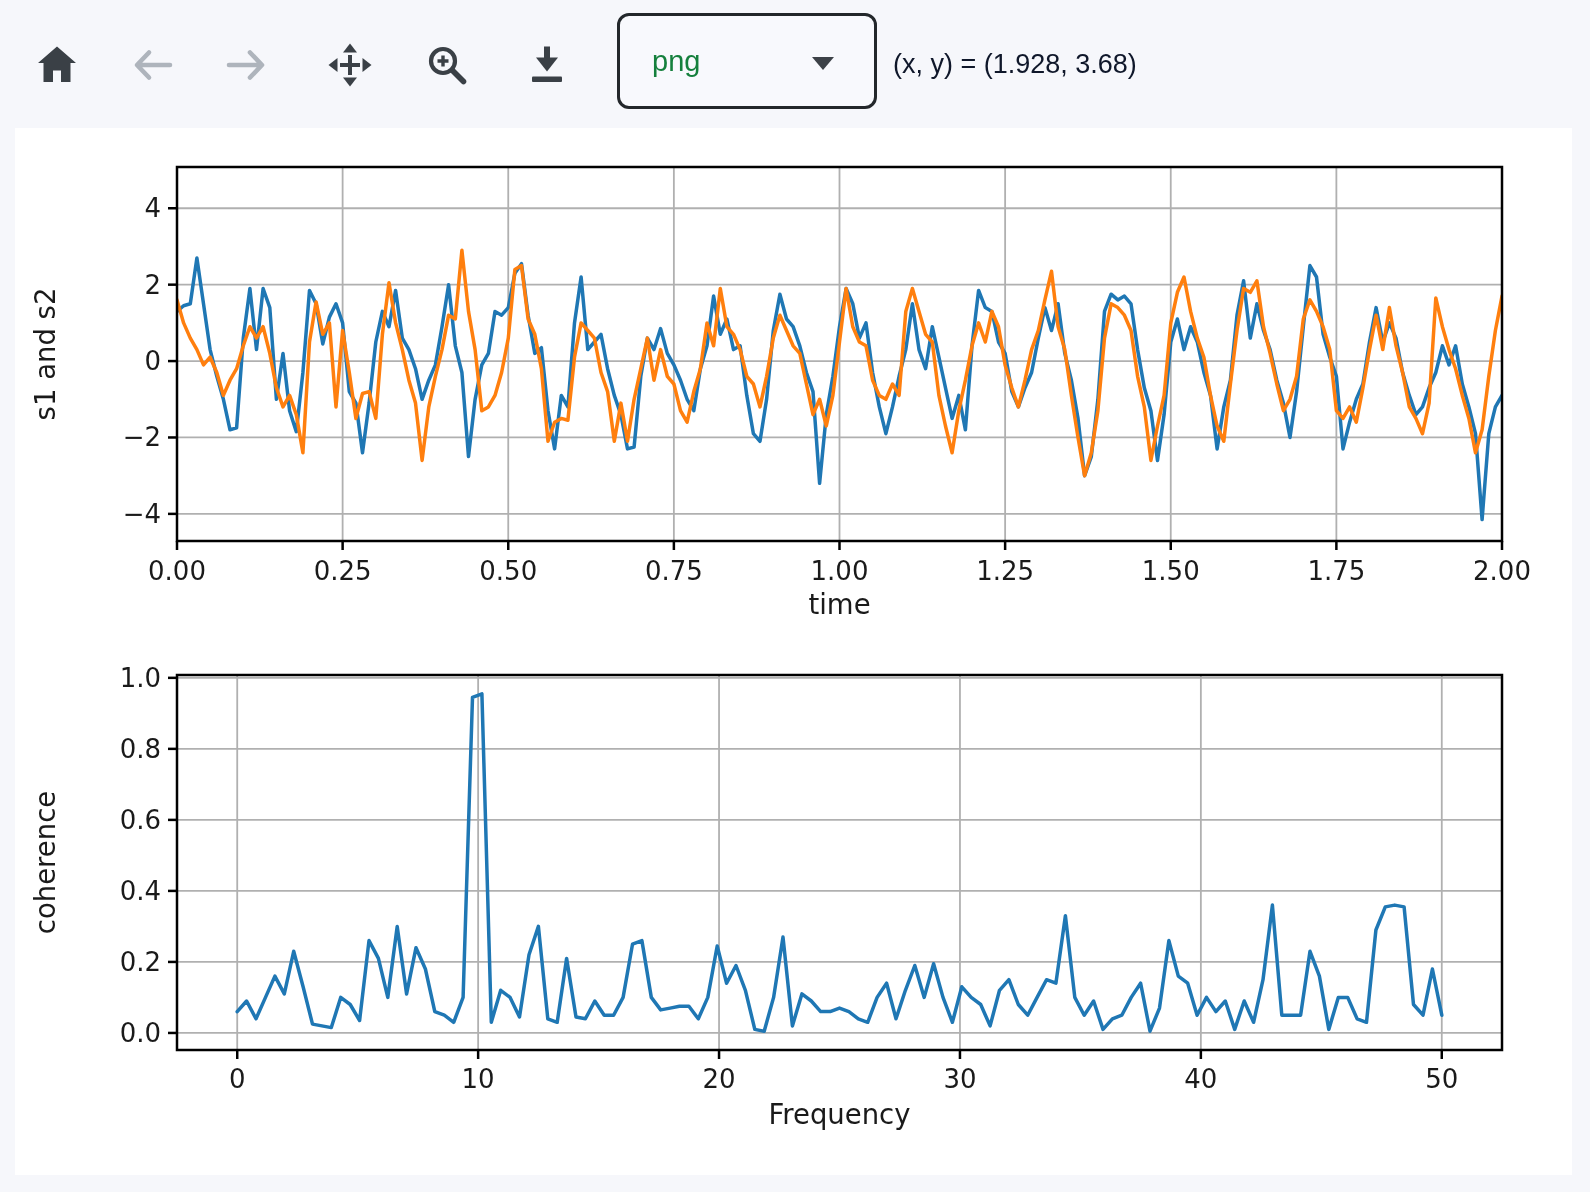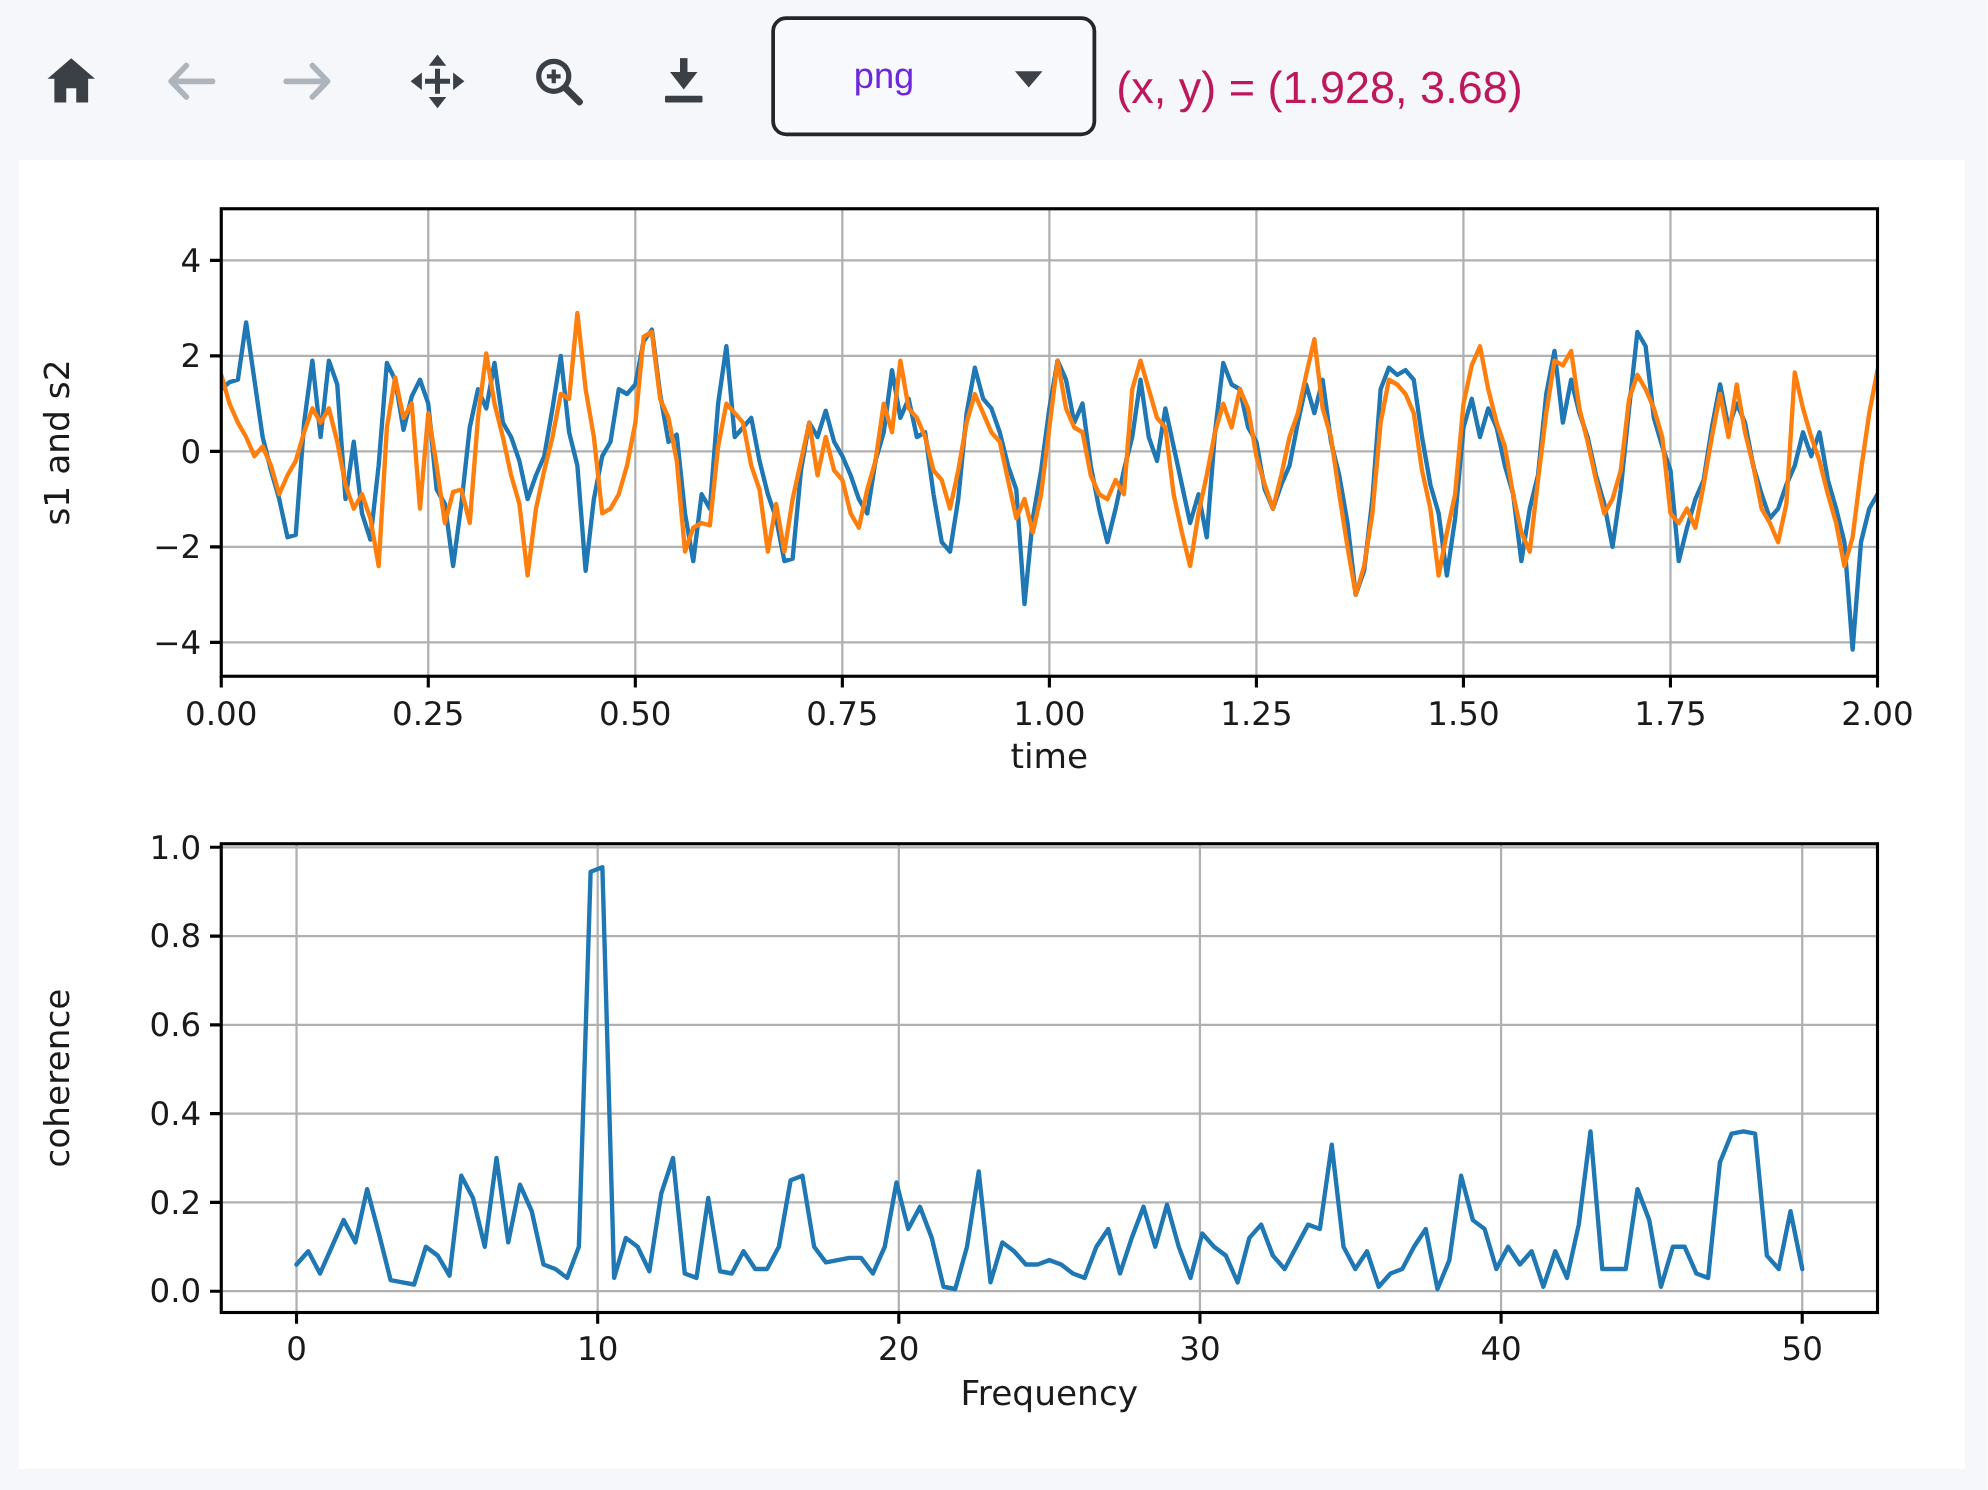--- a/index.html
+++ b/index.html
@@ -23,31 +23,31 @@
   #btn-zoom{left:424px;}
   #btn-download{left:524px;}
   .dropdown{
     position:absolute;left:617px;top:13px;width:260px;height:96px;
     border:3px solid #23272b;border-radius:12px;
     box-sizing:border-box;
     display:flex;align-items:center;
     background:#f8f9fd;
     cursor:pointer;
   }
-  .dd-value{margin-left:63px;font-size:29px;color:#6d28d9;}
+  .dd-value{margin-left:32px;font-size:29px;color:#15803d;}
   .dd-caret{
     position:absolute;right:40px;top:41px;
     width:0;height:0;
     border-left:11px solid transparent;
     border-right:11px solid transparent;
     border-top:13px solid #3d4248;
   }
   .readout{
     position:absolute;left:893px;top:49px;
-    font-size:36px;color:#be185d;white-space:nowrap;
+    font-size:27px;color:#0f172a;white-space:nowrap;
   }
   .figure{
     position:absolute;left:15px;top:128px;
     width:1557px;height:1047px;background:#ffffff;
   }
   #figure-svg text{font-family:"DejaVu Sans", sans-serif;}
 </style>
 </head>
 <body>
 

